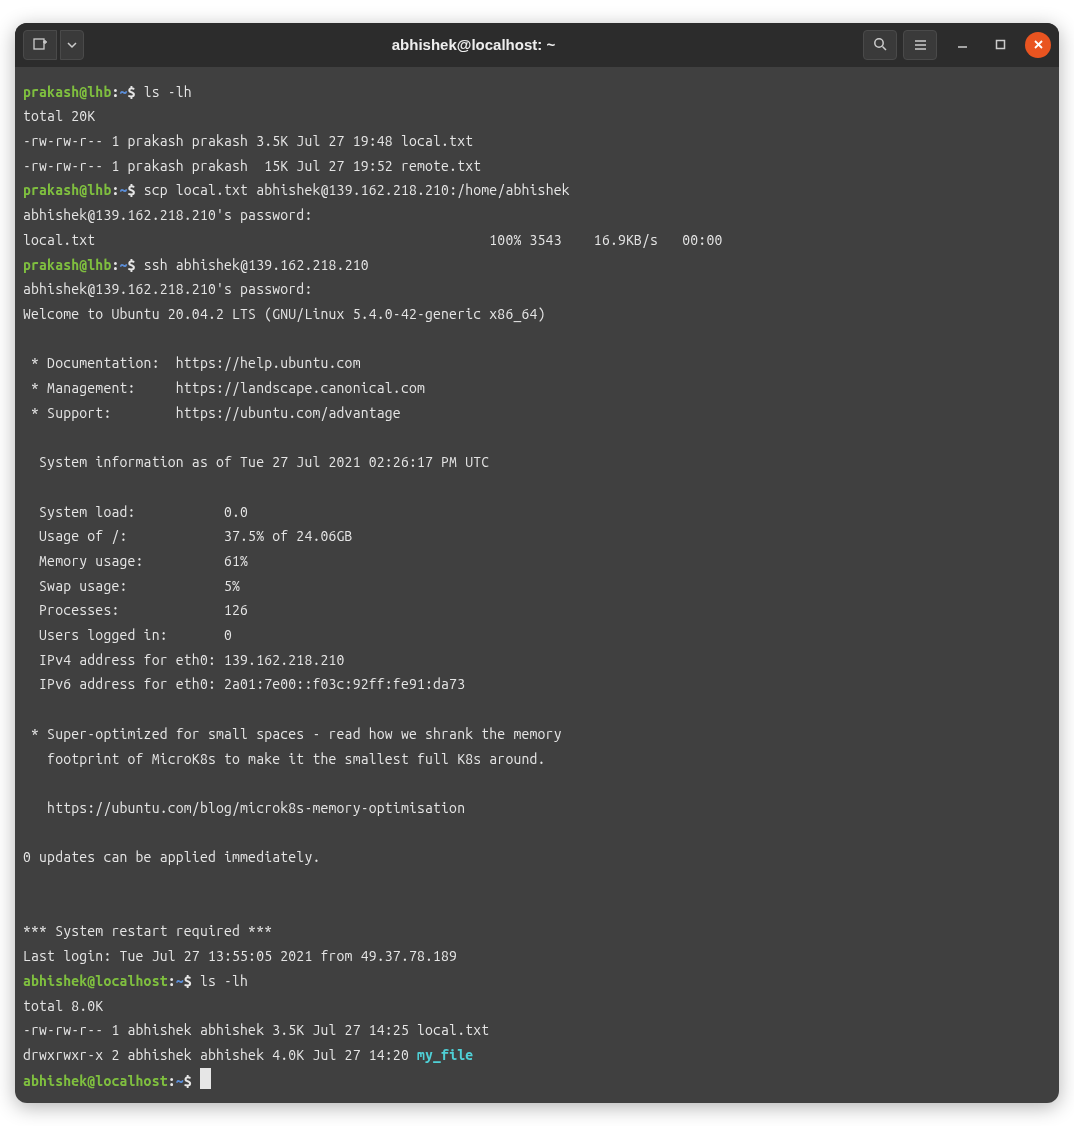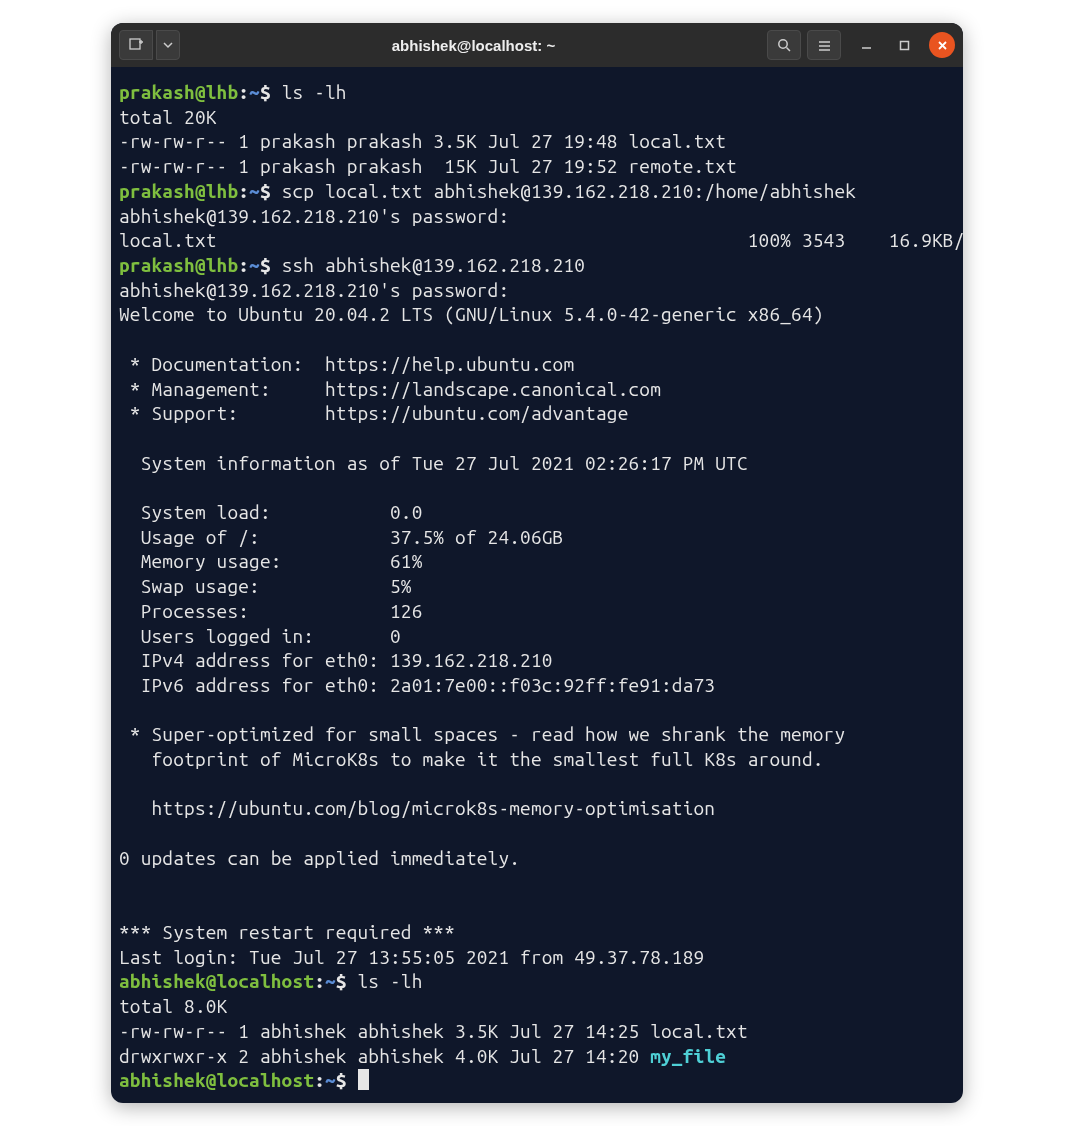--- a/index.html
+++ b/index.html
@@ -7,22 +7,22 @@
     margin: 0;
     padding: 0;
     background: #ffffff;
     font-family: sans-serif;
     display: flex;
     align-items: center;
     justify-content: center;
     min-height: 1126px;
   }
   .window {
-    width: 852px;
-    background: #0f172a;
+    width: 1044px;
+    background: #404040;
     border-radius: 12px;
     overflow: hidden;
     box-shadow: 0 4px 20px rgba(0,0,0,0.3);
   }
   .titlebar {
     height: 44px;
     background: #2c2c2c;
     display: flex;
     align-items: center;
     padding: 0 8px;
@@ -80,21 +80,21 @@
     font-size: 13px;
     margin-left: 6px;
   }
   .win-btn.close {
     background: #e95420;
     color: #fff;
   }
   .terminal {
     padding: 6px 8px 10px 8px;
     font-family: 'Ubuntu Mono','DejaVu Sans Mono','Consolas',monospace;
-    font-size: 19px;
+    font-size: 14px;
     line-height: 24.7px;
     color: #e6e6e6;
     white-space: pre;
     letter-spacing: 0.2px;
     margin-top: 7px;
   }
   .user { color: #7fbf3f; font-weight: bold; }
   .host { color: #e6e6e6; font-weight: bold; }
   .path { color: #5b8dd6; font-weight: bold; }
   .dir  { color: #4fd0d6; font-weight: bold; }

